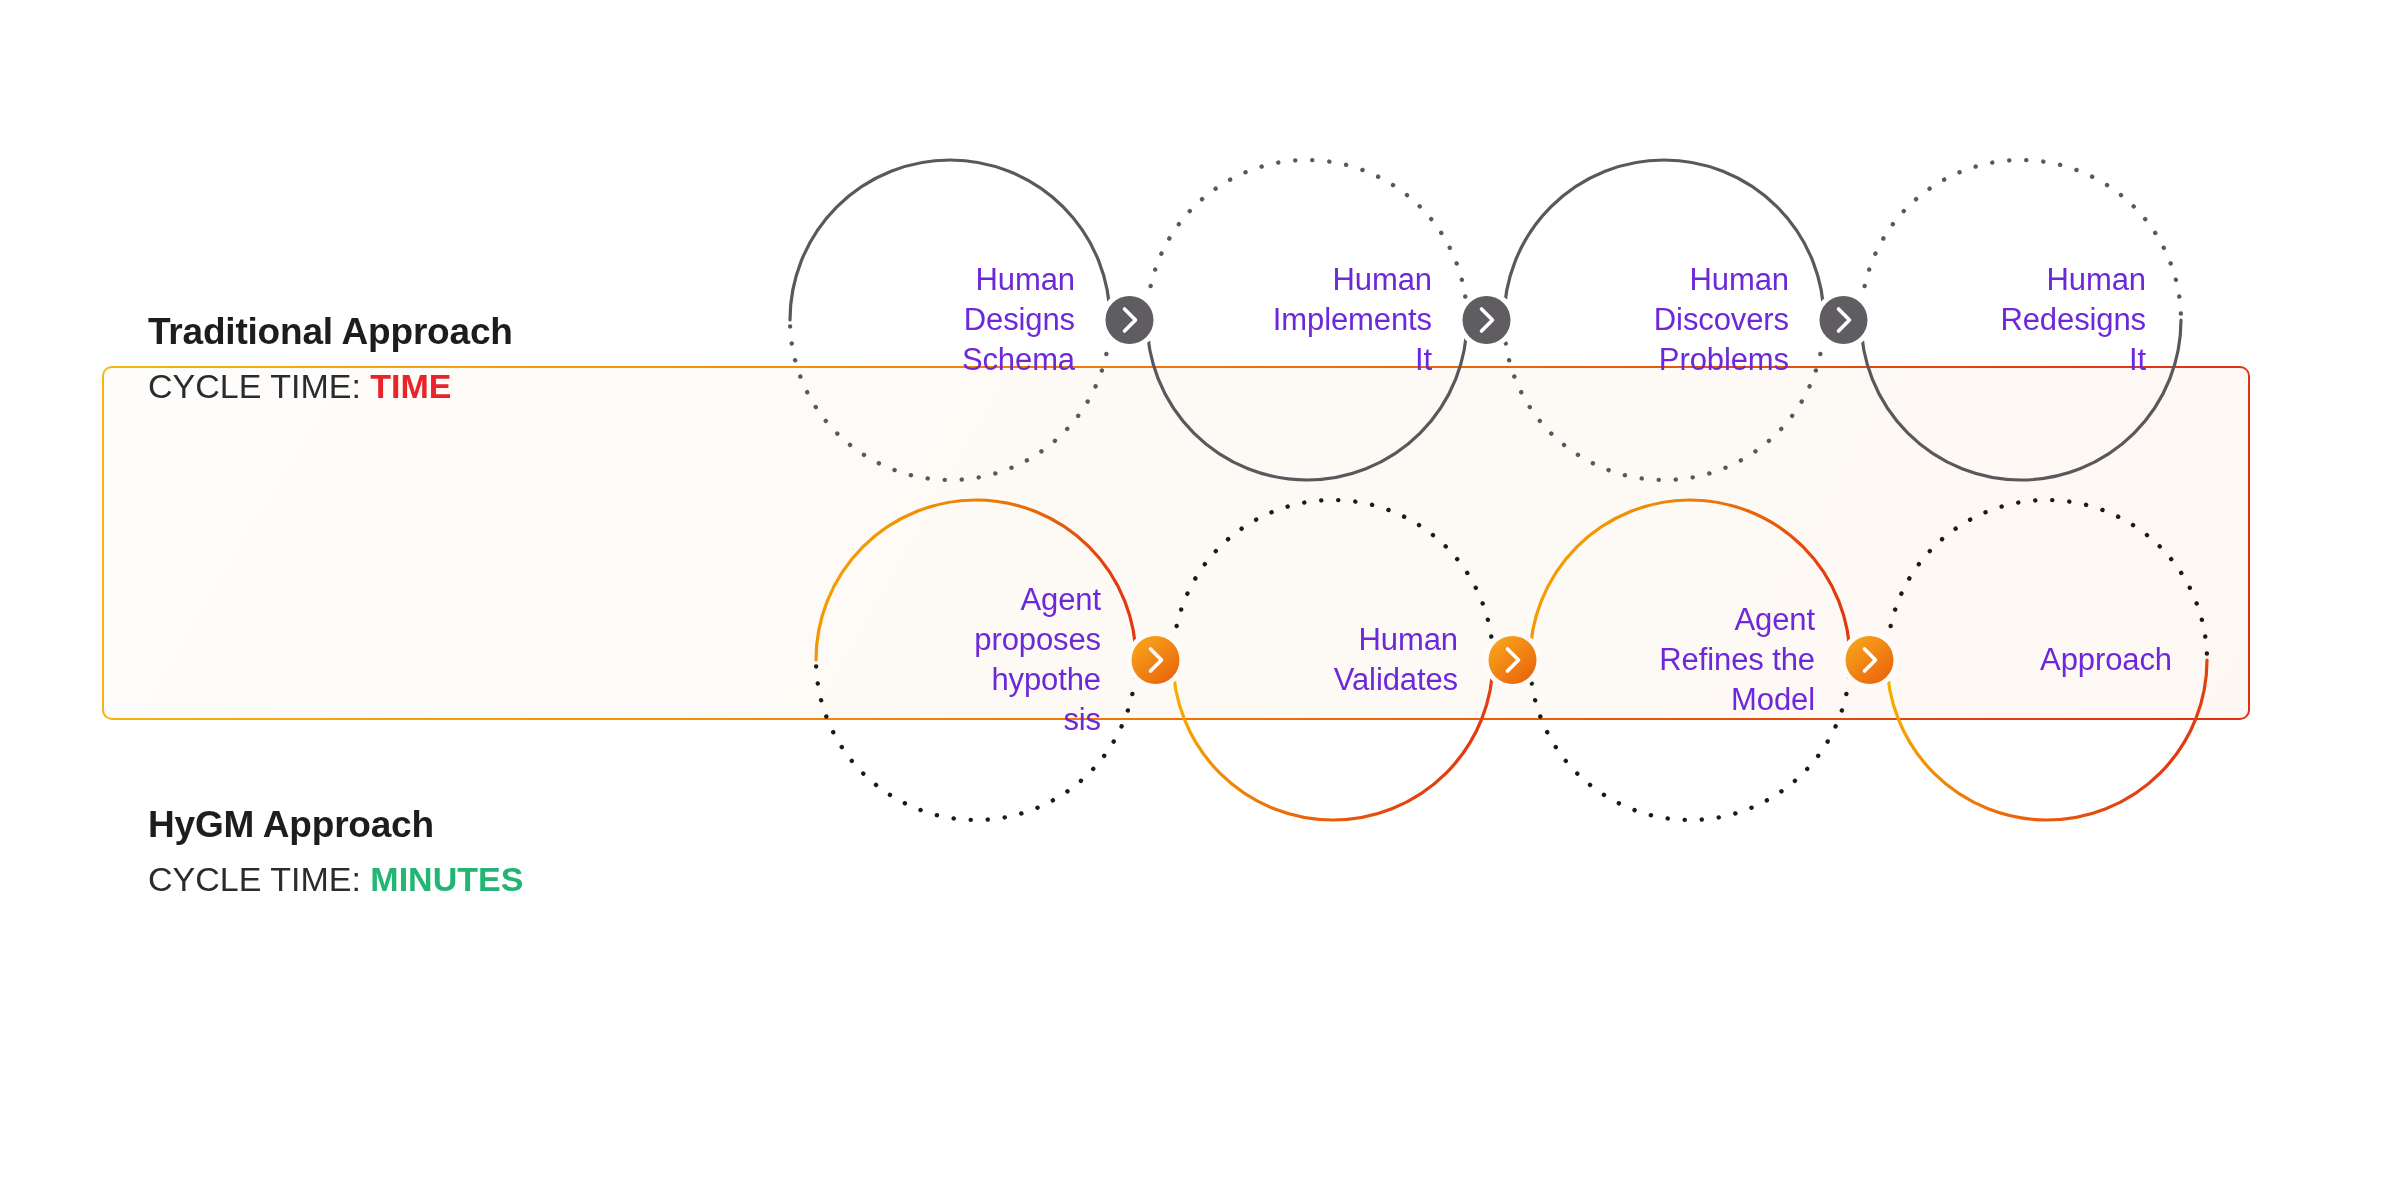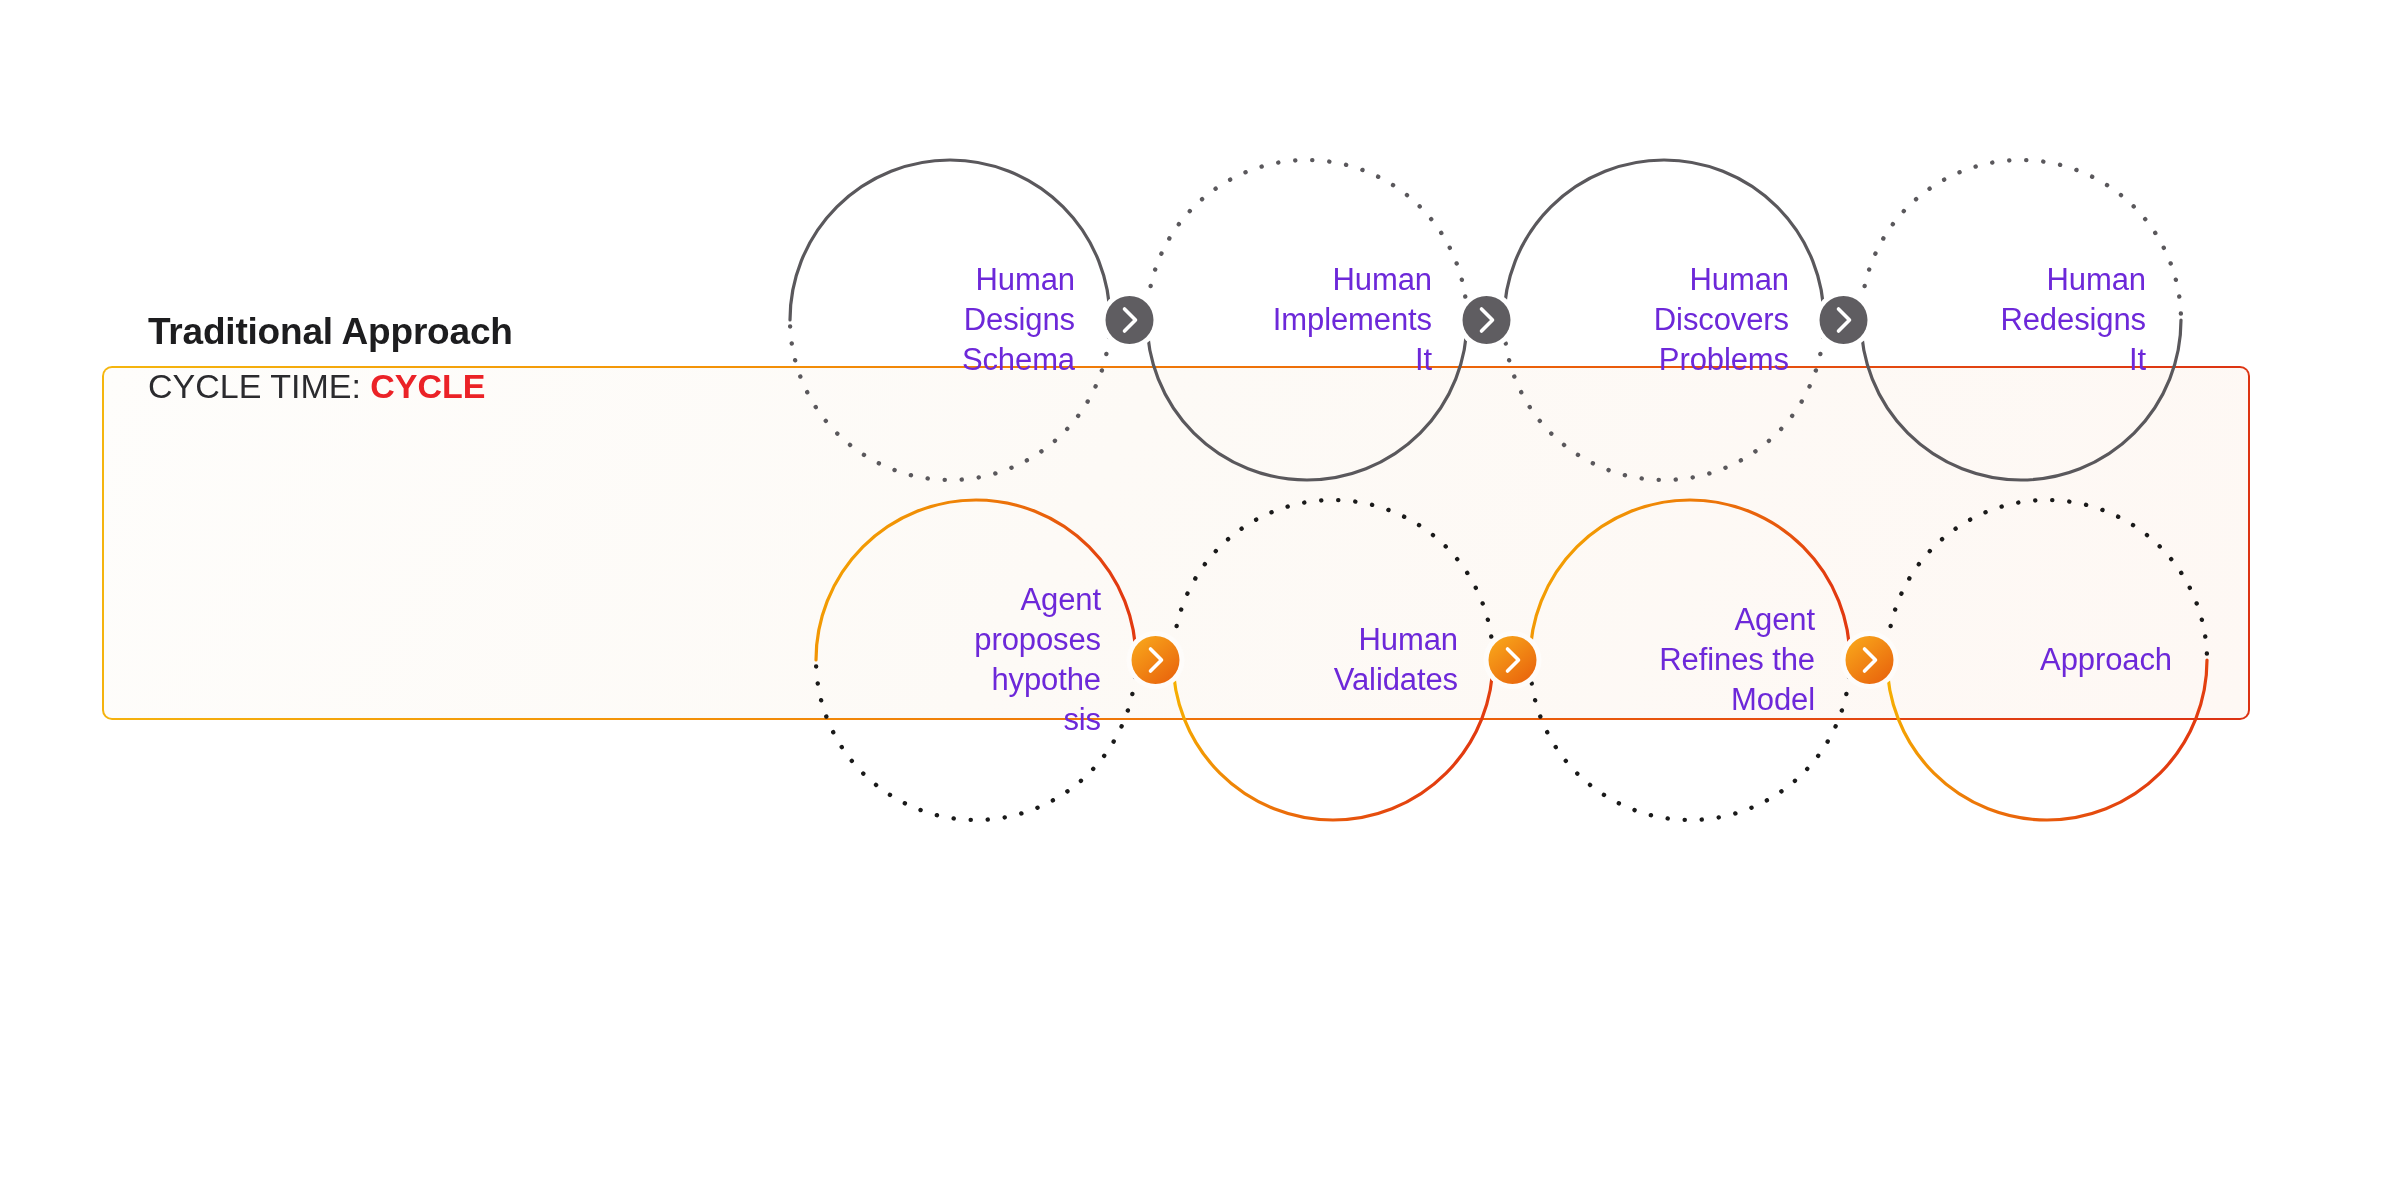--- a/index.html
+++ b/index.html
@@ -79,23 +79,27 @@
 <body>
 
 <div class="stage">
 
   <div id="hygm-panel">
     <div class="panel-inner"></div>
   </div>
 
   <div class="row-label" id="label-traditional">
     <div class="title">Traditional Approach</div>
-    <div class="cycle"><span>CYCLE TIME: </span><span class="val" id="trad-cycle-val" style="color: rgb(235, 34, 39);">CYCLE</span></div>
-  </div>
-
+    <div class="cycle"><span>CYCLE TIME: </span><span class="val" id="trad-cycle-val" style="color: rgb(235, 34, 39);">TIME</span></div>
+  </div>
+
+  <div class="row-label" id="label-hygm">
+    <div class="title">HyGM Approach</div>
+    <div class="cycle"><span>CYCLE TIME: </span><span class="val" id="hygm-cycle-val" style="color: rgb(34, 181, 115);">MINUTES</span></div>
+  </div>
 
   <div class="flow" id="flow-traditional">
     <svg id="svg-traditional" width="1500" height="440" viewBox="0 0 1500 440">
         <defs></defs>
         <g>
           <path d="M 40 220.00000000000003 A 160 160 0 0 1 360 219.99999999999997" fill="none" stroke="#5A585C" stroke-width="3.2" stroke-linecap="round"></path>
           <path d="M 360 220 A 160 160 0 0 1 40 220.00000000000003" fill="none" stroke="#5A585C" stroke-width="4.4" stroke-linecap="round" stroke-dasharray="0.1 17"></path>
         </g>
         <g>
           <path d="M 717 220 A 160 160 0 0 1 397 220.00000000000003" fill="none" stroke="#5A585C" stroke-width="3.2" stroke-linecap="round"></path>

